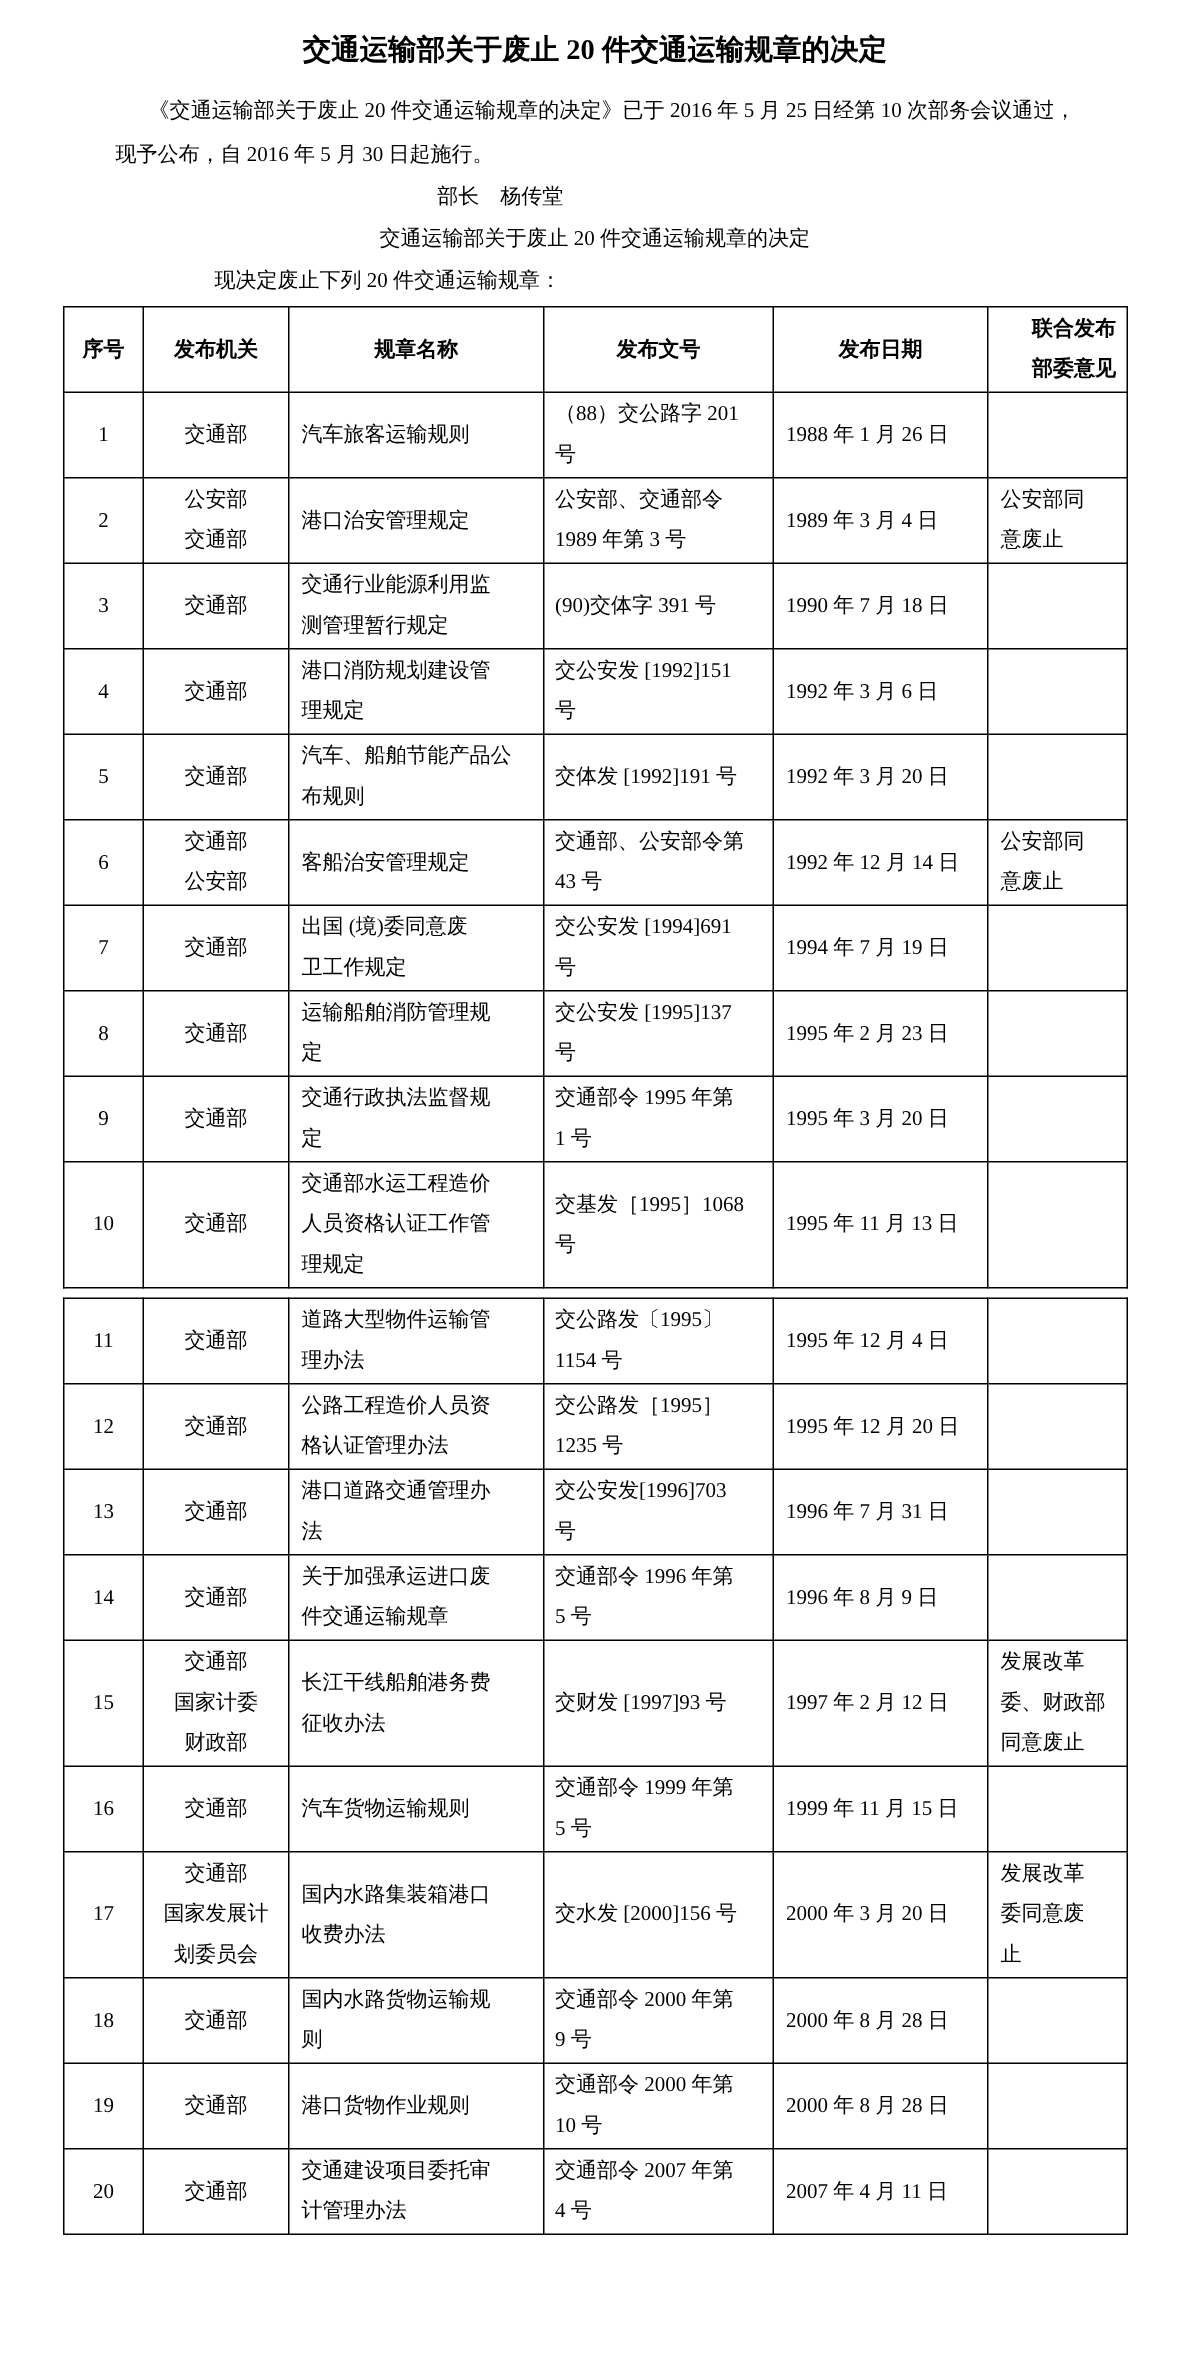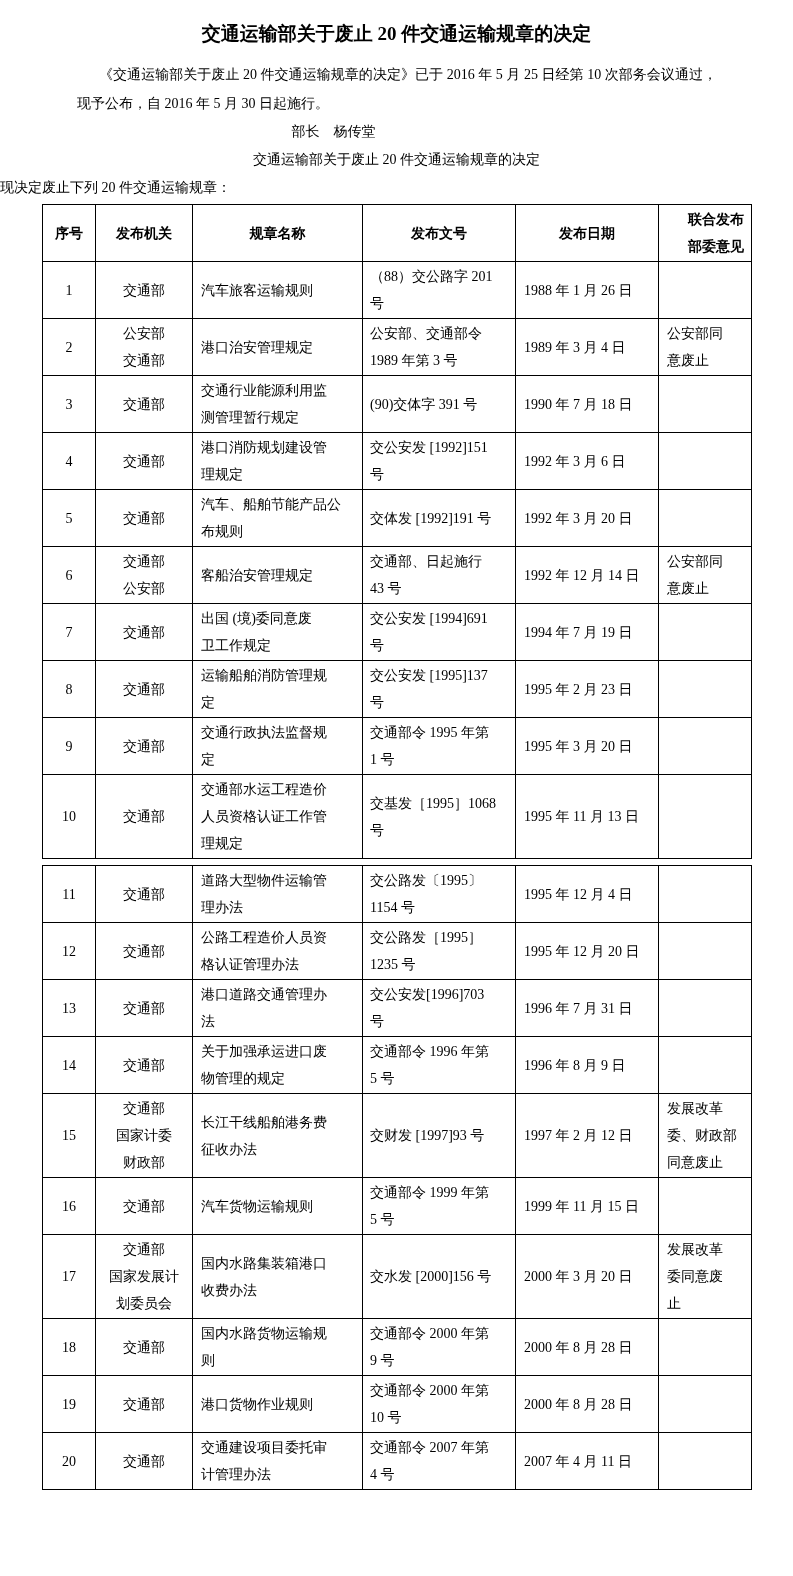--- a/index.html
+++ b/index.html
@@ -21,21 +21,21 @@
     font-size: 17px; font-weight: bold; line-height: 18px;
   }
   .body-par {
     margin: 16px 76px 0 77px;
     font-size: 14px; line-height: 29px;
     text-indent: 22px; text-align: justify;
   }
   .sig-line   { font-size: 14px; line-height: 28px; text-align: center; padding-right: 126px; }
   .sig-date   { font-size: 14px; line-height: 28px; text-align: right; padding-right: 120px; }
   .sec-head   { font-size: 14px; line-height: 28px; text-align: center; }
-  .intro-line { font-size: 14px; line-height: 28px; }
+  .intro-line { font-size: 14px; line-height: 28px; padding-left: 143px; }
 
   table.regs {
     border-collapse: collapse; table-layout: fixed;
     width: 709px; margin-left: 42px;
   }
   table.regs.first { margin-top: 2px; }
   table.regs.second { margin-top: 6px; }
   .regs col.c1 { width: 53px; }
   .regs col.c2 { width: 97px; }
   .regs col.c3 { width: 170px; }
@@ -186,21 +186,21 @@
         <tr>
           <td class="k-no">6</td>
           <td class="k-agency">
             <div>交通部</div>
             <div>公安部</div>
           </td>
           <td class="k-name">
             <div>客船治安管理规定</div>
           </td>
           <td class="k-doc_no">
-            <div>交通部、日起施行</div>
+            <div>交通部、公安部令第</div>
             <div>43 号</div>
           </td>
           <td class="k-date">1992 年 12 月 14 日</td>
           <td class="k-opinion">
             <div>公安部同</div>
             <div>意废止</div>
           </td>
         </tr>
         <tr>
           <td class="k-no">7</td>
@@ -328,21 +328,21 @@
           <td class="k-date">1996 年 7 月 31 日</td>
           <td class="k-opinion"></td>
         </tr>
         <tr>
           <td class="k-no">14</td>
           <td class="k-agency">
             <div>交通部</div>
           </td>
           <td class="k-name">
             <div>关于加强承运进口废</div>
-            <div>物管理的规定</div>
+            <div>件交通运输规章</div>
           </td>
           <td class="k-doc_no">
             <div>交通部令 1996 年第</div>
             <div>5 号</div>
           </td>
           <td class="k-date">1996 年 8 月 9 日</td>
           <td class="k-opinion"></td>
         </tr>
         <tr>
           <td class="k-no">15</td>

